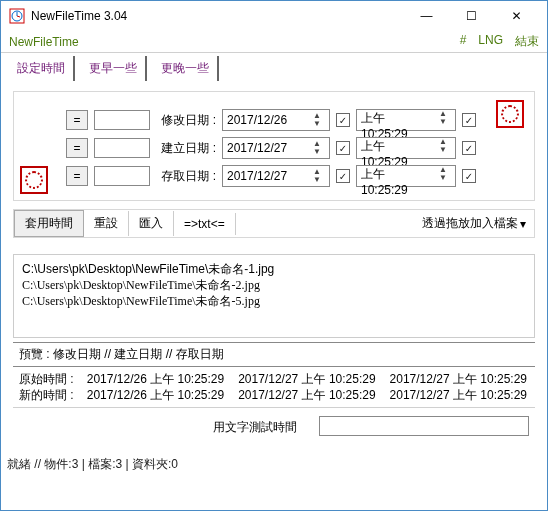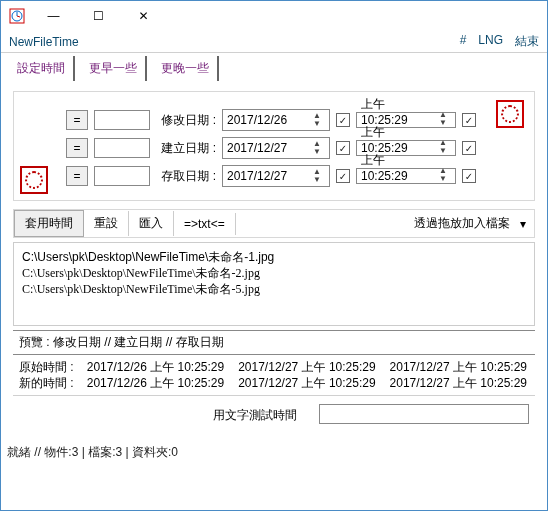--- a/index.html
+++ b/index.html
@@ -2,47 +2,47 @@
 <html><head>
 <meta charset="utf-8">
 <style>
 * { margin:0; padding:0; box-sizing:border-box; font-family:"Microsoft JhengHei","SimSun",Arial,sans-serif; font-size:12px; }
 body { background:#fff; width:548px; height:511px; border:1px solid #4a8bc5; position:relative; }
 .titlebar { height:30px; display:flex; align-items:center; padding:0 8px; background:#fff; }
 .title-icon { width:16px; height:16px; margin-right:6px; }
 .title-text { flex:1; color:#000; }
 .win-btns { display:flex; gap:0; }
 .win-btn { width:45px; height:28px; display:flex; align-items:center; justify-content:center; color:#000; }
-.menubar { height:22px; display:flex; align-items:center; padding:0 8px; border-bottom:1px solid #d0d0d0; color:#0c4a6e; }
+.menubar { height:22px; display:flex; align-items:center; padding:0 8px; border-bottom:1px solid #d0d0d0; color:#4d7c0f; }
 .menubar .left { flex:1; }
 .menubar .right { display:flex; gap:12px; }
 .tabs-bar { height:28px; display:flex; align-items:flex-end; padding:8px 8px 0 8px; }
 .tab { padding:4px 8px; border-right:2px solid #666; margin-right:6px; color:#701a75; }
 .tab.active { font-weight:normal; }
 .main-area { padding:10px 12px 8px 12px; }
 .date-rows { border:1px solid #d8d8d8; padding:14px 8px 10px 8px; position:relative; }
 .row { display:flex; align-items:center; gap:6px; height:28px; }
 .eq-btn { width:22px; height:20px; border:1px solid #888; background:#efefef; display:flex; align-items:center; justify-content:center; }
 .offset { width:56px; height:20px; border:1px solid #888; background:#fff; }
 .lbl { width:60px; text-align:right; }
 .date-in { display:flex; align-items:center; width:108px; height:22px; border:1px solid #888; padding:0 4px; background:#fff; }
-.time-in { display:flex; align-items:flex-end; width:100px; height:16px; border:1px solid #888; padding:0 4px; background:#fff; }
+.time-in { display:flex; align-items:flex-start; width:100px; height:22px; border:1px solid #888; padding:0 4px; background:#fff; }
 .spinner { width:16px; display:flex; flex-direction:column; margin-left:auto; }
 .sp { height:8px; font-size:8px; line-height:8px; text-align:center; color:#444; }
 .chk { width:14px; height:14px; border:1px solid #666; display:flex; align-items:center; justify-content:center; font-size:10px; color:#222; background:#fff; }
 .big-icon { position:absolute; width:28px; height:28px; }
 .big-icon.tr { right:10px; top:8px; }
 .big-icon.bl { left:-0px; bottom:6px; }
 .icon-clock { width:28px; height:28px; background:#fff; border:2px solid #c00; position:relative; }
 .icon-clock::after { content:""; position:absolute; inset:3px; border:2px dotted #b00; border-radius:50%; }
 .below-row { display:flex; align-items:center; gap:0px; margin-top:8px; border:1px solid #d8d8d8; }
 .btn { padding:4px 10px; border:1px solid #aaa; background:#efefef; }
 .btn.flat { border:0; background:transparent; padding:4px 10px; border-right:1px solid #ccc; }
-.sep-link { margin-left:auto; padding:4px 8px; display:flex; align-items:center; gap:10px; }
-.file-list { height:84px; border:1px solid #ccc; margin-top:4px; padding:6px 8px; background:#fff; overflow:hidden; }
+.sep-link { margin-left:auto; padding:4px 8px; display:flex; align-items:center; gap:2px; }
+.file-list { height:84px; border:1px solid #ccc; margin-top:16px; padding:6px 8px; background:#fff; overflow:hidden; }
 .file-list div { line-height:16px; font-family:"SimSun",serif; }
 .file-sel { background:#fff; display:inline; }
 .preview-head { border-top:1px solid #888; border-bottom:1px solid #888; padding:3px 6px; margin-top:4px; }
 .preview-grid { padding:4px 6px; border-bottom:1px solid #d0d0d0;}
 .preview-grid .r { display:flex; gap:12px; line-height:16px; }
 .preview-grid .r .c0 { width:60px; }
 .preview-grid .r .c { width:150px; }
 .test-row { display:flex; align-items:flex-end; justify-content:flex-end; gap:22px; padding:8px 6px; }
 .test-row input { width:210px; height:20px; border:1px solid #888; }
 .links-row { border-top:1px solid #888; border-bottom:1px solid #888; padding:4px 6px; display:flex; gap:16px; color:#222; }
@@ -51,20 +51,21 @@
 </head>
 <body>
 
 <div class="titlebar">
   <svg class="title-icon" viewBox="0 0 16 16">
       <rect x="1" y="1" width="14" height="14" fill="#fff" stroke="#c00"></rect>
       <circle cx="8" cy="8" r="5" fill="none" stroke="#06c"></circle>
       <line x1="8" y1="8" x2="8" y2="4" stroke="#06c"></line>
       <line x1="8" y1="8" x2="11" y2="9" stroke="#c00"></line>
     </svg>
+  <span class="title-text">NewFileTime 3.04</span>
   <div class="win-btns">
     <div class="win-btn">
         <span>—</span>
       </div>
     <div class="win-btn">
         <span>☐</span>
       </div>
     <div class="win-btn">
         <span>✕</span>
       </div>

